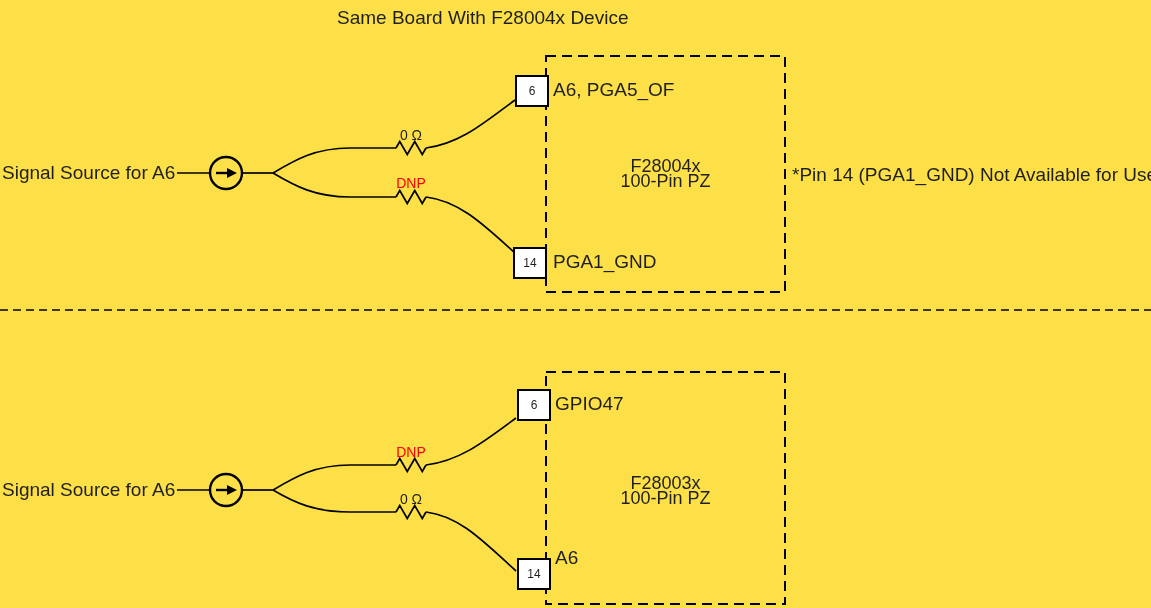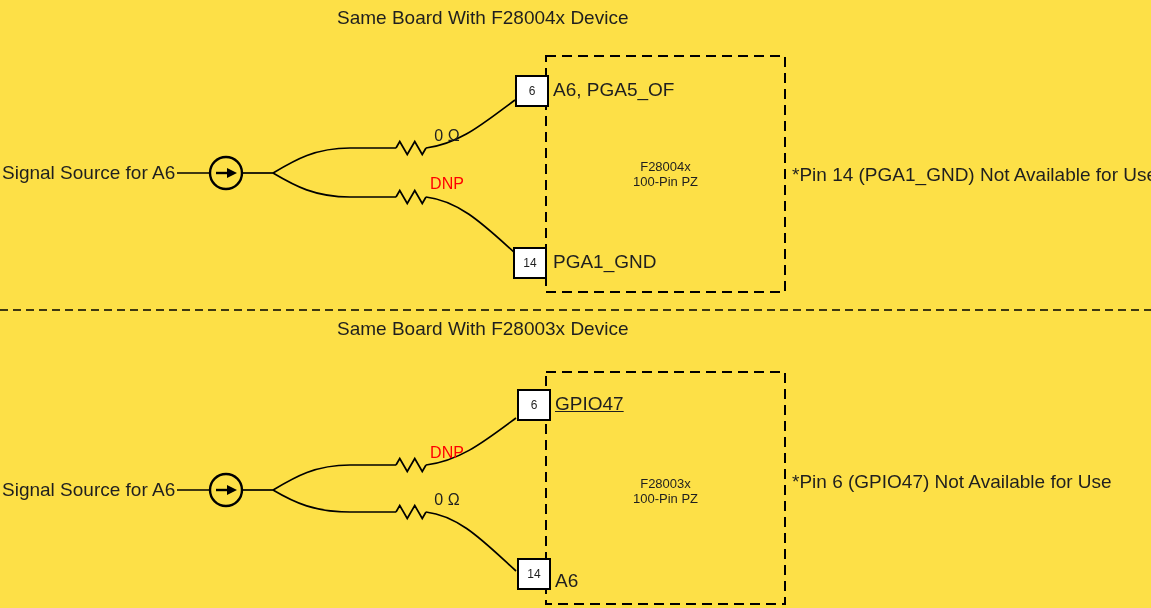--- a/index.html
+++ b/index.html
@@ -4,22 +4,22 @@
 <style>
   html,body{margin:0;padding:0;background:#ffffff;}
   .canvas{
     position:relative;width:1151px;height:608px;background:#fde047;overflow:hidden;
     font-family:"Liberation Sans",sans-serif;color:#1f1f1f;padding-left:36px;
   }
   .abs{position:absolute;white-space:nowrap;}
   .title{font-size:19px;}
   .biglbl{font-size:19px;}
   .note{font-size:19px;}
-  .reslbl{font-size:16px;transform:translateX(-50%);margin-left:36px;}
-  .devlbl{font-size:13px;line-height:15px;text-align:center;}
+  .reslbl{font-size:14px;transform:translateX(-50%);}
+  .devlbl{font-size:18px;line-height:15px;text-align:center;}
   .pinbox{
     position:absolute;width:30px;height:28px;background:#ffffff;
     border:2px solid #000;display:flex;align-items:center;justify-content:center;
     font-size:12px;color:#1f1f1f;
   }
   svg{position:absolute;left:0;top:0;}
   .wire{stroke:#000;stroke-width:1.7;fill:none;}
   .thick{stroke:#000;stroke-width:2.4;fill:none;}
   .devbox{stroke:#000;stroke-width:2;fill:none;stroke-dasharray:10 6;}
   .divider{stroke:#000;stroke-width:1.4;fill:none;stroke-dasharray:8 5;}
@@ -83,35 +83,33 @@
   </div>
   <div class="abs biglbl" style="left:553px;top:251px;text-align:right;">PGA1_GND</div>
 
   <div class="abs devlbl" style="left:546px;top:159px;width:239px;">
     <div>F28004x</div>
     <div>100-Pin PZ</div>
   </div>
 
   <div class="abs note" style="left:792px;top:164px;">*Pin 14 (PGA1_GND) Not Available for Use</div>
 
-  <div class="abs title" style="left:337px;top:318px;">Same Board With F28003x Device</div>
   <div class="abs biglbl" style="left:2px;top:479px;">Signal Source for A6</div>
   <div class="abs reslbl" style="left: 411px; top: 444px; color: rgb(255, 0, 0);">DNP</div>
   <div class="abs reslbl" style="left: 411px; top: 491px; color: rgb(31, 31, 31);">0 Ω</div>
 
   <div class="pinbox" style="left:517px;top:389px;">
     <span>6</span>
   </div>
-  <div class="abs biglbl" style="left:555px;top:393px;text-decoration:underline;">GPIO47</div>
+  <div class="abs biglbl" style="left:555px;top:393px;">GPIO47</div>
 
   <div class="pinbox" style="left:517px;top:558px;">
     <span>14</span>
   </div>
-  <div class="abs biglbl" style="left:555px;top:570px;">A6</div>
+  <div class="abs biglbl" style="left:555px;top:547px;">A6</div>
 
   <div class="abs devlbl" style="left:546px;top:476px;width:239px;text-align:center;">
     <div>F28003x</div>
     <div>100-Pin PZ</div>
   </div>
 
-  <div class="abs note" style="left:792px;top:471px;">*Pin 6 (GPIO47) Not Available for Use</div>
 
 </div>
 
 </body></html>

